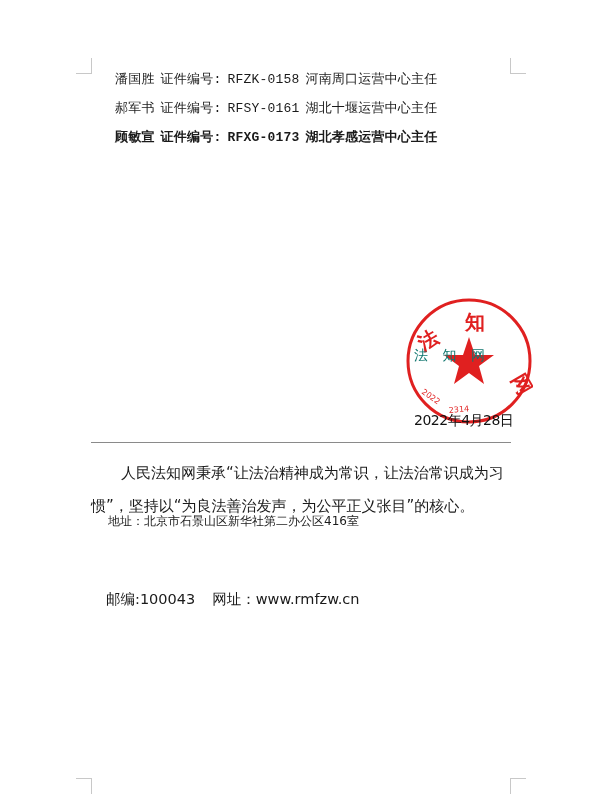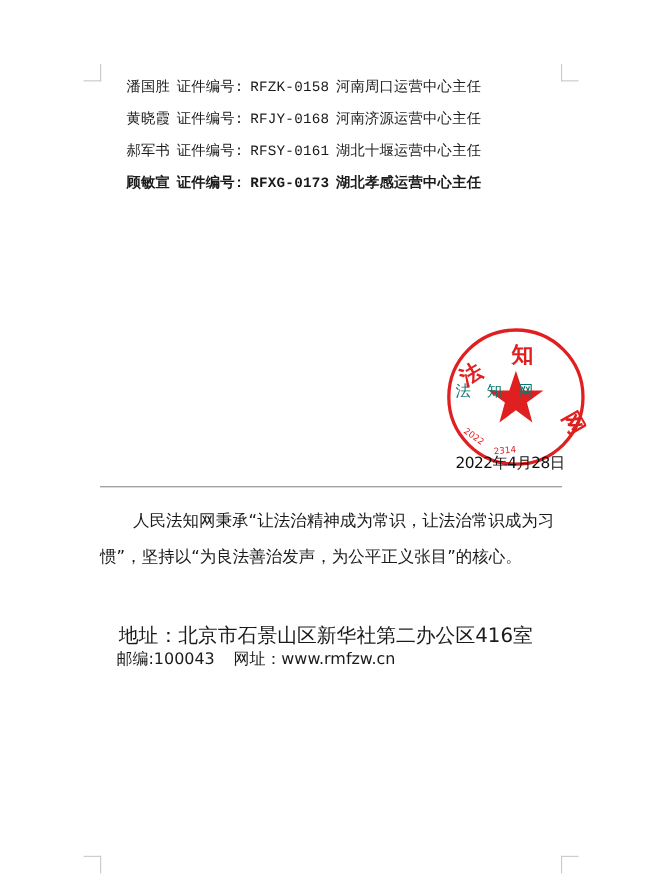--- a/index.html
+++ b/index.html
@@ -18,38 +18,35 @@
     .member span { margin-right: 6px; }
     .member.bold { font-weight: bold; text-align: right; }
 
     .stamp { position: absolute; left: 405px; top: 297px; width: 128px; height: 128px; }
     .stamp-label { position: absolute; left: 414px; top: 347px; font-size: 14px; color: #0f766e; letter-spacing: 5px; white-space: nowrap; }
     .stamp-date { position: absolute; left: 414px; top: 412px; font-size: 14px; color: #111; white-space: nowrap; letter-spacing: -0.5px; }
 
     .divider { position: absolute; left: 91px; top: 442px; width: 420px; height: 0; border-top: 1.5px solid #8a8a8a; }
 
     .para { position: absolute; left: 91px; top: 457px; width: 420px; font-size: 15px; line-height: 33px; text-indent: 30px; }
-    .address { position: absolute; left: 108px; top: 566px; font-size: 18px; white-space: nowrap; }
+    .address { position: absolute; left: 108px; top: 513px; font-size: 12px; white-space: nowrap; }
     .contact { position: absolute; left: 106px; top: 590px; font-size: 14.5px; white-space: nowrap; }
     .contact .web { margin-left: 17px; }
   </style>
 </head>
 <body>
 
 <div class="crop tl"></div>
 <div class="crop tr"></div>
 <div class="crop bl"></div>
 <div class="crop br"></div>
 
 <div class="members">
   <div class="member">
     <span>潘国胜</span><span>证件编号:</span><span>RFZK-0158</span><span>河南周口运营中心主任</span>
-  </div>
-  <div class="member">
-    <span>黄晓霞</span><span>证件编号:</span><span>RFJY-0168</span><span>河南济源运营中心主任</span>
   </div>
   <div class="member">
     <span>郝军书</span><span>证件编号:</span><span>RFSY-0161</span><span>湖北十堰运营中心主任</span>
   </div>
   <div class="member bold">
     <span>顾敏宣</span><span>证件编号:</span><span>RFXG-0173</span><span>湖北孝感运营中心主任</span>
   </div>
 </div>
 
 <svg class="stamp" viewBox="0 0 128 128">

